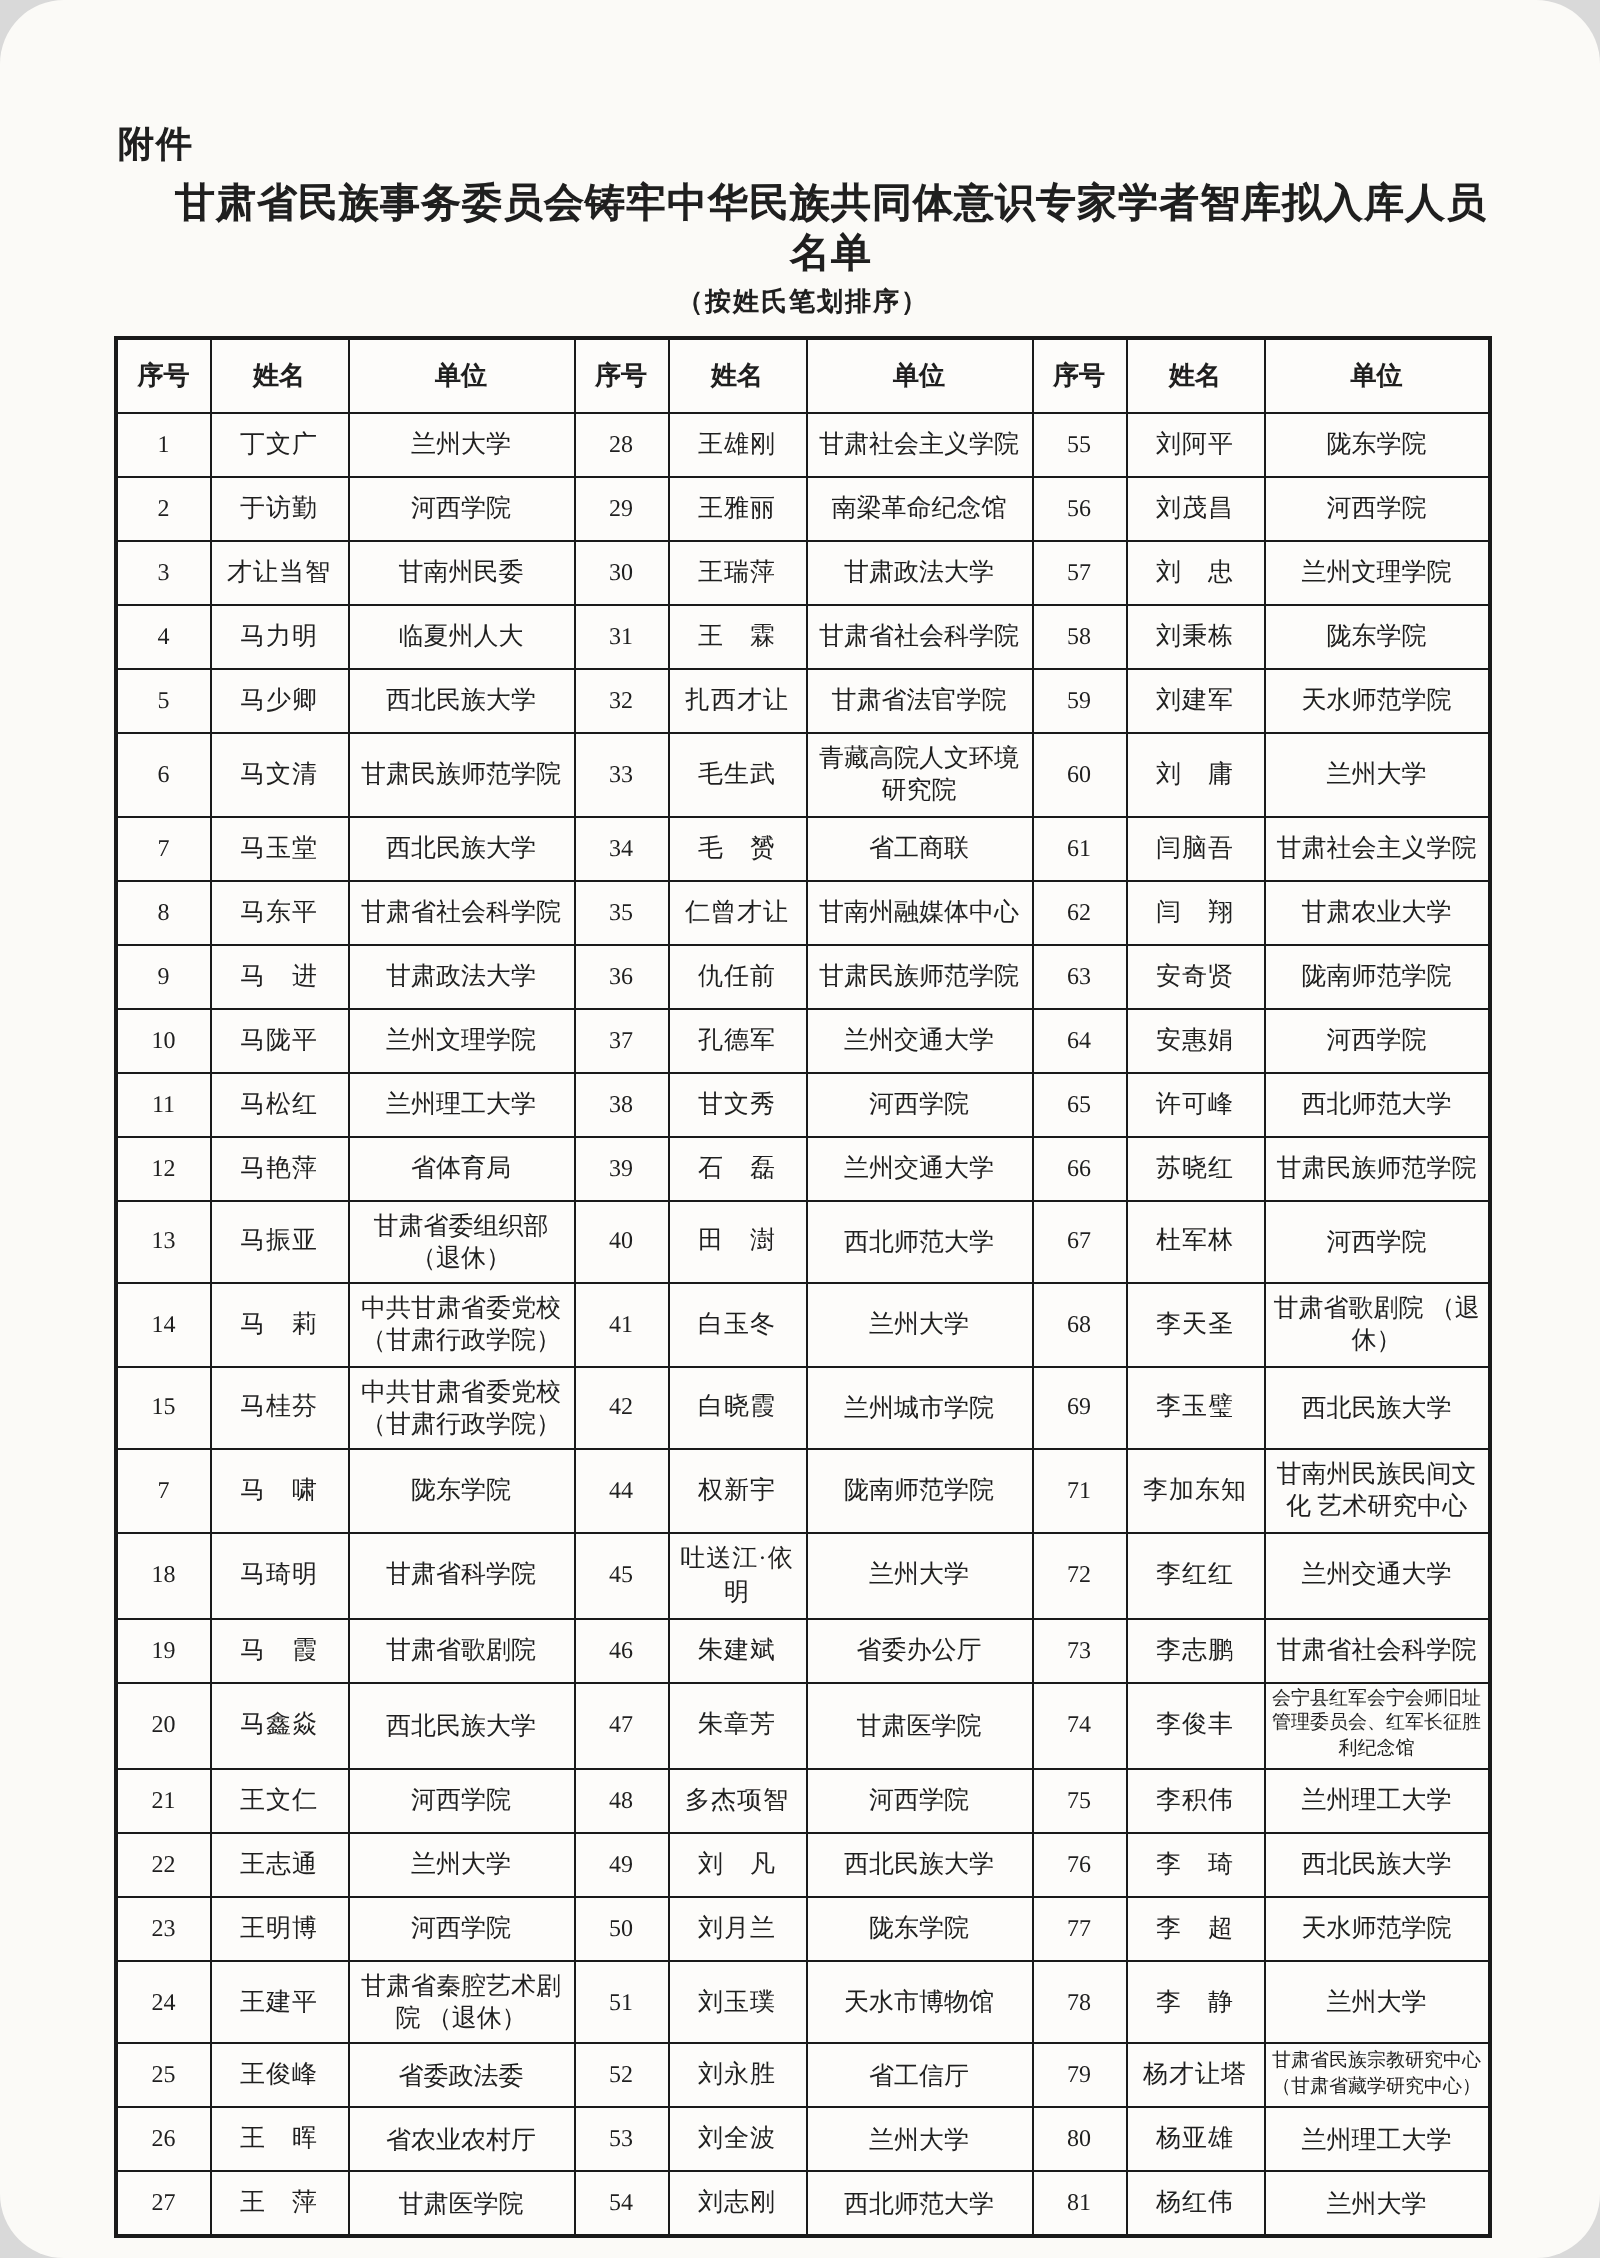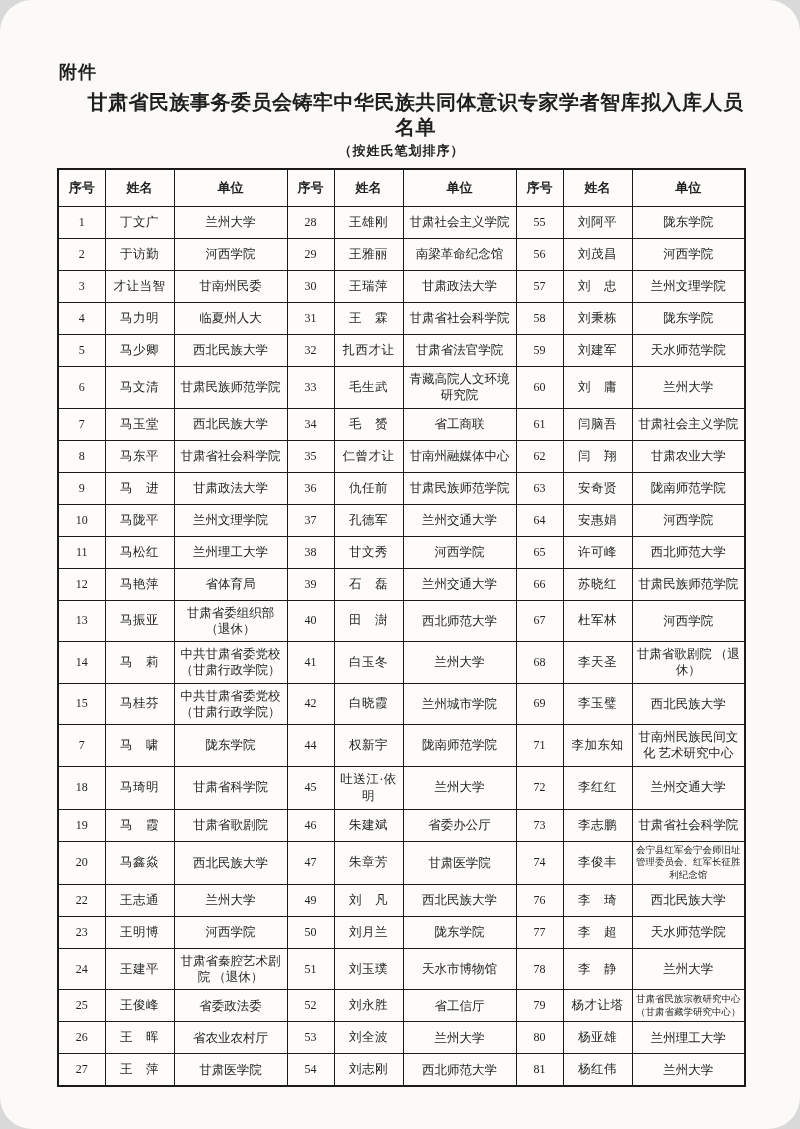--- a/index.html
+++ b/index.html
@@ -298,20 +298,31 @@
           <td class="c-name">马鑫焱</td>
           <td class="c-unit">西北民族大学</td>
           <td class="c-no">47</td>
           <td class="c-name">朱章芳</td>
           <td class="c-unit">甘肃医学院</td>
           <td class="c-no">74</td>
           <td class="c-name">李俊丰</td>
           <td class="c-unit small">会宁县红军会宁会师旧址管理委员会、红军长征胜利纪念馆</td>
         </tr>
         <tr>
+          <td class="c-no">21</td>
+          <td class="c-name">王文仁</td>
+          <td class="c-unit">河西学院</td>
+          <td class="c-no">48</td>
+          <td class="c-name">多杰项智</td>
+          <td class="c-unit">河西学院</td>
+          <td class="c-no">75</td>
+          <td class="c-name">李积伟</td>
+          <td class="c-unit">兰州理工大学</td>
+        </tr>
+        <tr>
           <td class="c-no">22</td>
           <td class="c-name">王志通</td>
           <td class="c-unit">兰州大学</td>
           <td class="c-no">49</td>
           <td class="c-name">刘　凡</td>
           <td class="c-unit">西北民族大学</td>
           <td class="c-no">76</td>
           <td class="c-name">李　琦</td>
           <td class="c-unit">西北民族大学</td>
         </tr>

